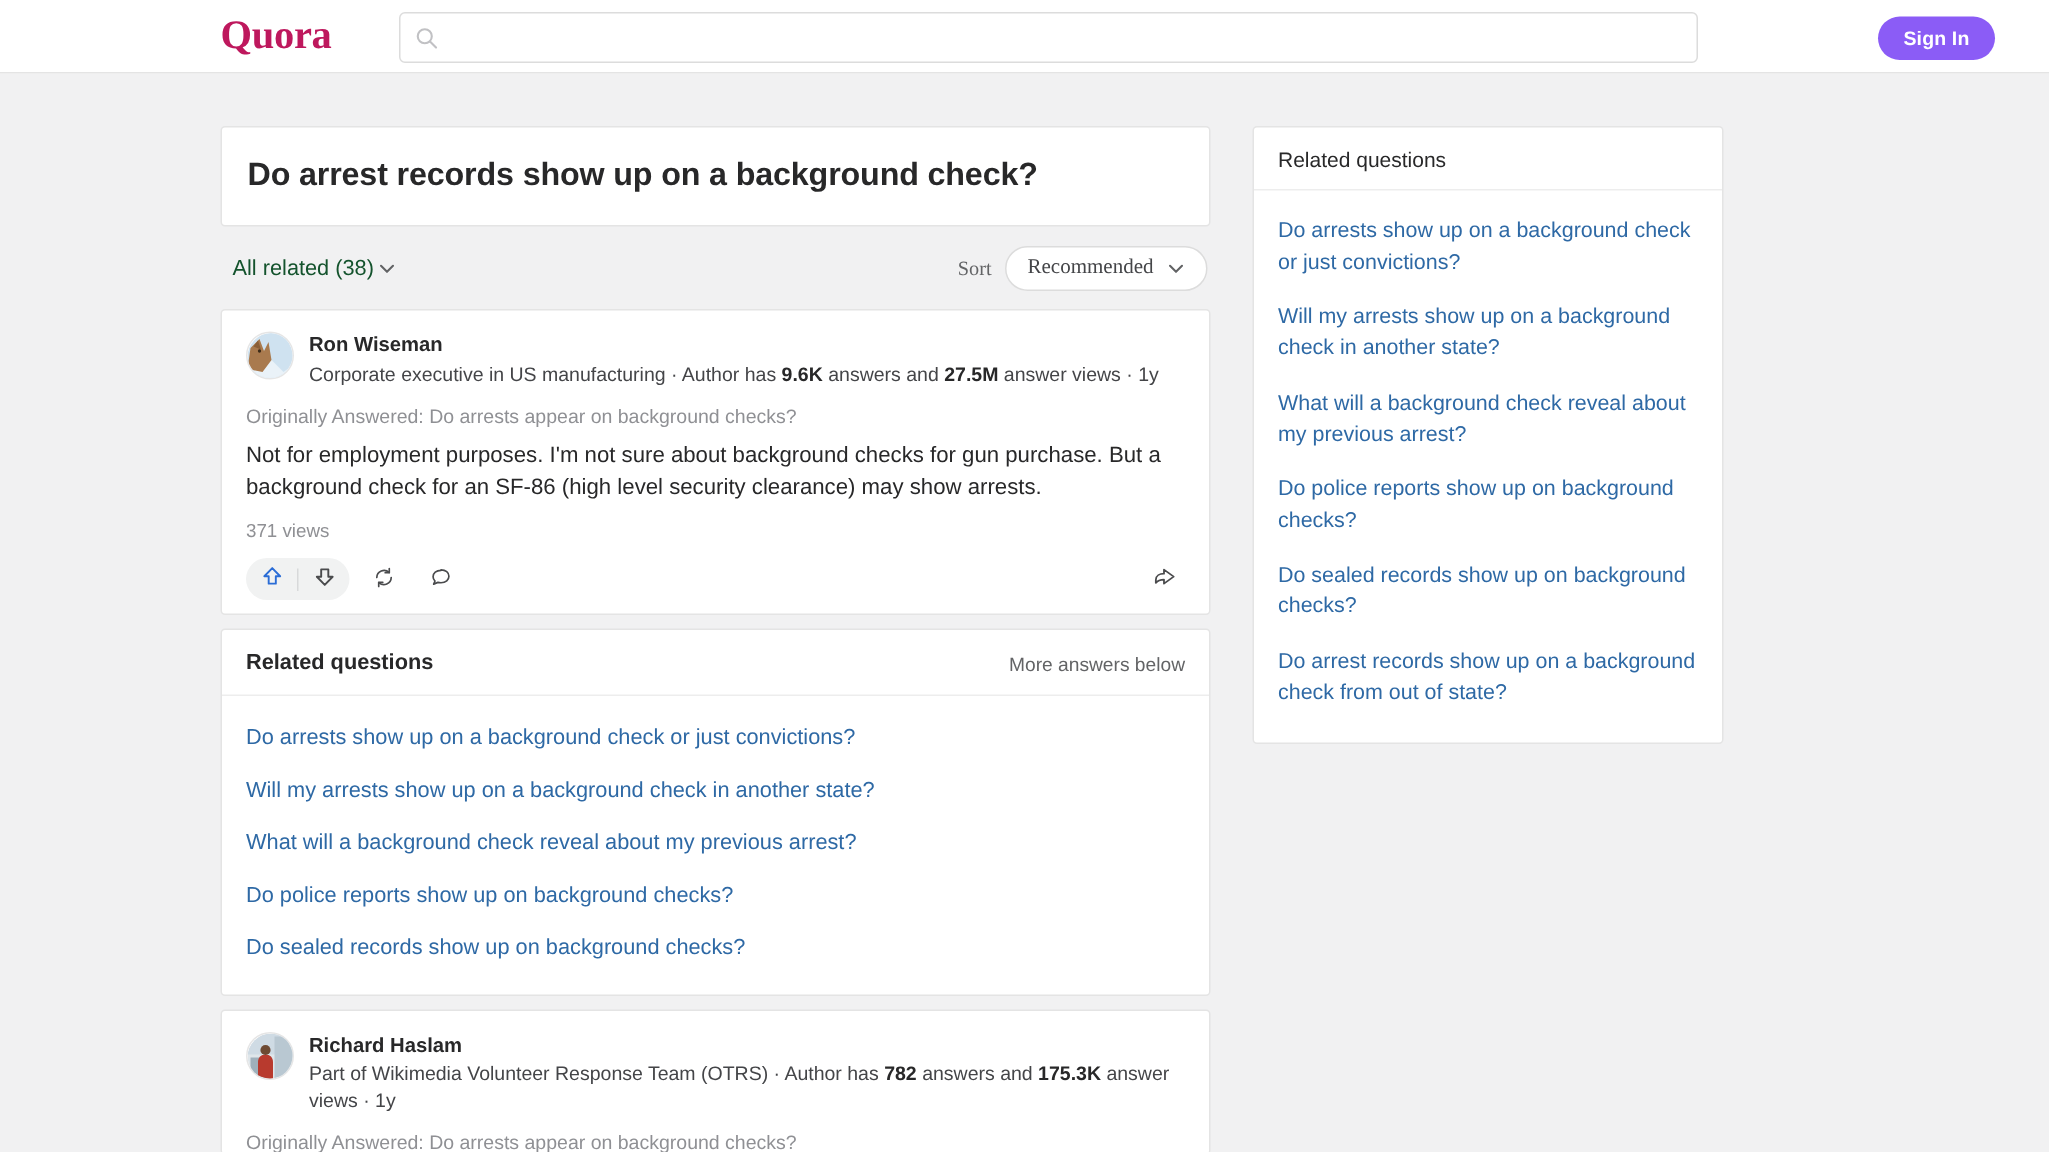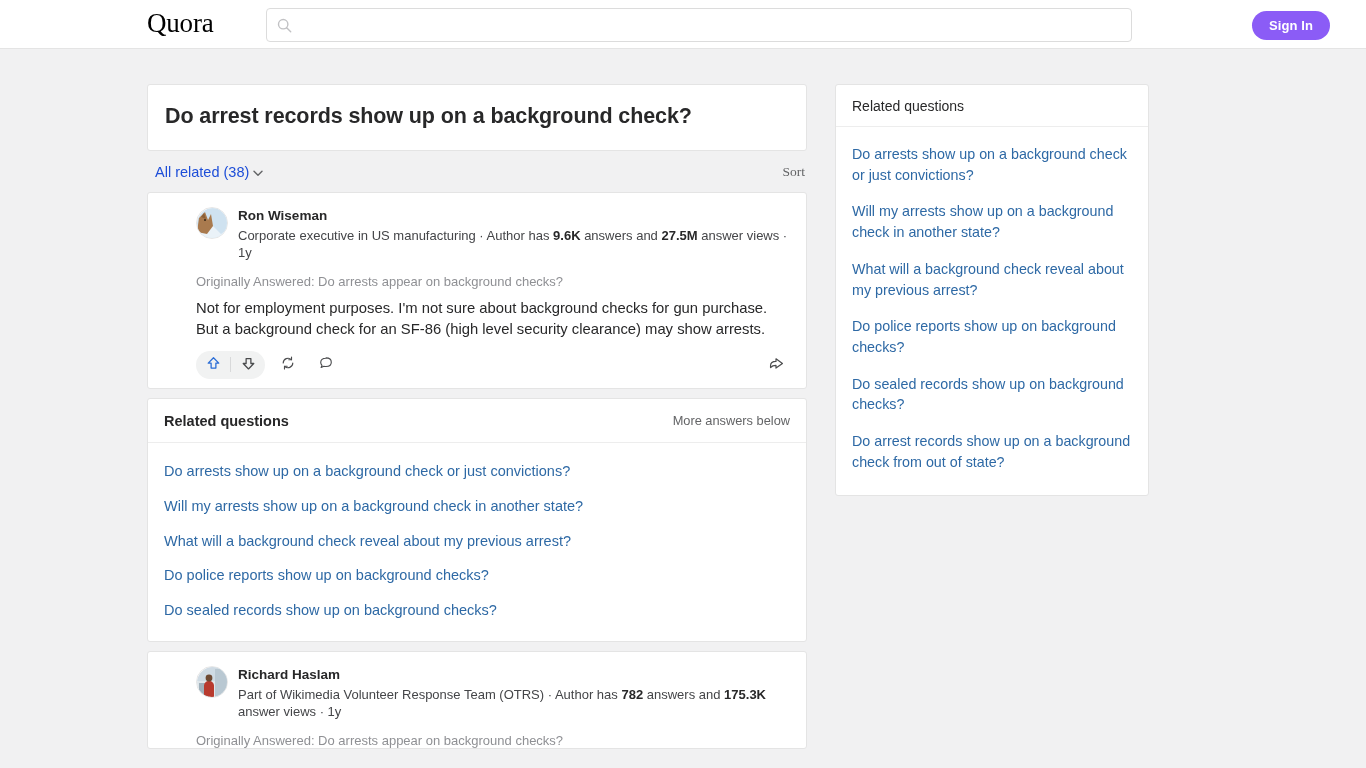--- a/index.html
+++ b/index.html
@@ -16,23 +16,23 @@
   .header {
     position: absolute; top: 0; left: 0;
     width: 1366px; height: 49px;
     background: #ffffff;
     border-bottom: 1px solid #e4e4e4;
     display: flex; align-items: center;
   }
   .logo {
     position: absolute; left: 147px; top: 8px;
     font-family: "Liberation Serif", serif;
-    font-weight: normal;
+    font-weight: bold;
     font-size: 27px;
-    color: #000000;
+    color: #be185d;
     letter-spacing: -0.2px;
   }
   .search-wrap {
     position: absolute; left: 266px; top: 8px;
     width: 866px; height: 34px;
     border: 1px solid #dcdcdc;
     border-radius: 4px;
     background: #fff;
     display: flex; align-items: center;
     padding: 0 10px;
@@ -86,39 +86,39 @@
 
   
   .filter-bar {
     display: flex; align-items: center; justify-content: space-between;
     padding: 4px 2px 10px 8px;
     margin-bottom: 2px;
   }
   .all-related {
     display: flex; align-items: center; gap: 3px;
     font-size: 14.5px;
-    color: #1d4ed8;
+    color: #14532d;
     cursor: pointer;
   }
   .sort-group { display: flex; align-items: center; gap: 9px; font-family: Liberation Serif, serif; }
   .sort-label { font-size: 13.5px; color: #636466; }
   .sort-select {
     display: flex; align-items: center; gap: 9px;
     border: 1px solid #dcdcdc;
     border-radius: 17px;
     background: #fff;
     padding: 6px 14px;
     font-size: 14px;
     color: #444548;
     cursor: pointer;
   }
   .chev { width: 12px; height: 12px; flex: 0 0 auto; }
 
   
-  .answer { padding: 14px 16px 0 16px; margin-left: 32px; }
+  .answer { padding: 14px 16px 0 16px; }
   .author-row { display: flex; align-items: flex-start; gap: 10px; }
   .avatar {
     width: 32px; height: 32px; border-radius: 50%;
     flex: 0 0 auto; overflow: hidden;
     border: 1px solid rgba(0,0,0,.1);
     position: relative;
   }
   .avatar svg { display: block; }
   .author-meta { padding-top: 1px; }
   .author-name {
@@ -236,20 +236,28 @@
       <div class="all-related">
         <span>All related (38)</span>
         <span class="chev">
           <svg viewBox="0 0 12 12" width="12" height="12">
             <polyline points="2,4.2 6,8.2 10,4.2" fill="none" stroke="#636466" stroke-width="1.4" stroke-linecap="round" stroke-linejoin="round"></polyline>
           </svg>
         </span>
       </div>
       <div class="sort-group">
         <span class="sort-label">Sort</span>
+        <div class="sort-select">
+          <span>Recommended</span>
+          <span class="chev">
+            <svg viewBox="0 0 12 12" width="12" height="12">
+              <polyline points="2,4.2 6,8.2 10,4.2" fill="none" stroke="#636466" stroke-width="1.4" stroke-linecap="round" stroke-linejoin="round"></polyline>
+            </svg>
+          </span>
+        </div>
       </div>
     </div>
 
     <div class="card">
       <div class="answer">
         <div class="author-row">
           <div class="avatar">
             <svg width="32" height="32" viewBox="0 0 32 32">
               <defs>
                 <clipPath id="av1">
@@ -266,20 +274,21 @@
             </svg>
           </div>
           <div class="author-meta">
             <div class="author-name">Ron Wiseman</div>
             <div class="author-credential"><span>Corporate executive in US manufacturing · Author has </span><b>9.6K</b><span> answers and </span><b>27.5M</b><span> answer views · 1y</span></div>
           </div>
         </div>
 
         <div class="orig-answered">Originally Answered: Do arrests appear on background checks?</div>
         <div class="answer-body">Not for employment purposes. I'm not sure about background checks for gun purchase. But a background check for an SF-86 (high level security clearance) may show arrests.</div>
+        <div class="views">371 views</div>
 
         <div class="actions">
           <div class="actions-left">
             <div class="vote-pill">
               <button class="vote-btn">
                 <span>
                   <svg width="17" height="17" viewBox="0 0 20 20">
                     <path d="M10 3.2 L16.2 9.6 L12.8 9.6 L12.8 15.4 L7.2 15.4 L7.2 9.6 L3.8 9.6 Z" fill="none" stroke="#2b6dd6" stroke-width="1.5" stroke-linejoin="round"></path>
                   </svg>
                 </span>

